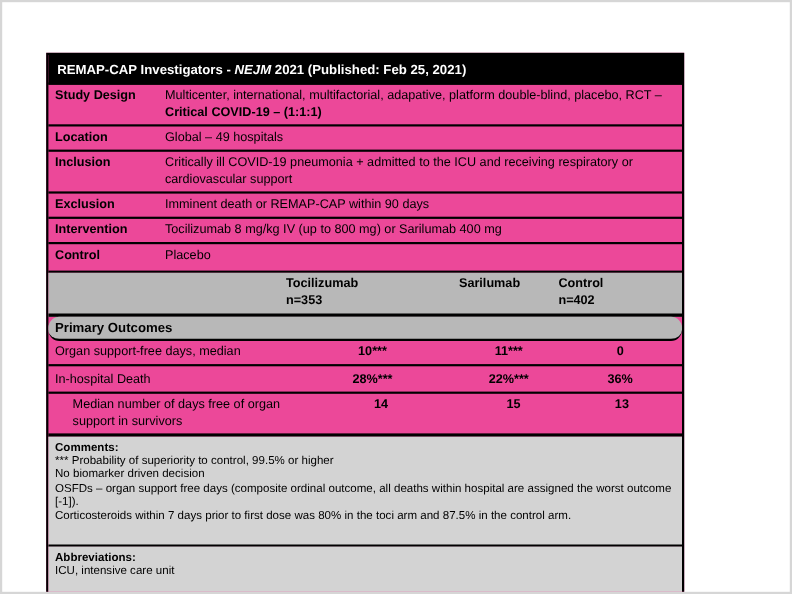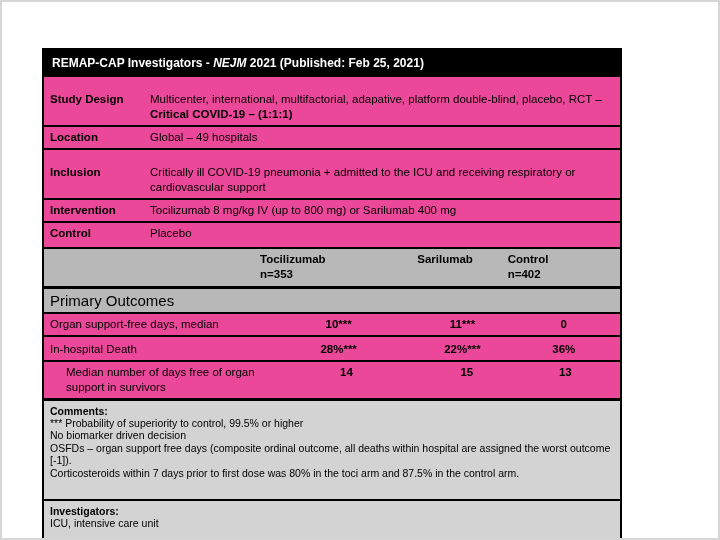--- a/index.html
+++ b/index.html
@@ -47,21 +47,21 @@
   .row .lbl {
     flex: 0 0 101px;
     font-weight: bold;
     padding: 3px 4px 3px 6px;
   }
   .row .val {
     flex: 1 1 auto;
     padding: 3px 8px 3px 5px;
   }
   .b { font-weight: bold; }
-  .r-h38 { min-height: 38px; margin-top: 12px; }
+  .r-h38 { min-height: 38px; }
   .r-h22 { min-height: 22px; }
   .r-h26 { min-height: 26px; }
 
   
   .cols-header {
     display: flex;
     background: var(--shade-header, #b8b8b8);
     border-bottom: 3px solid var(--border, #000);
     min-height: 35px;
     font-size: 11.5px;
@@ -70,37 +70,38 @@
     padding: 3px 0 3px 0;
   }
   .c0 { flex: 0 0 37.5%; }
   .c1 { flex: 0 0 27.3%; }
   .c2 { flex: 0 0 15.7%; }
   .c3 { flex: 0 0 19.5%; }
 
   
   .section-title {
     background: var(--shade-header, #b8b8b8);
-    font-size: 15px;
-    font-weight: normal;
+    font-size: 12px;
+    font-weight: bold;
     padding: 3px 8px 3px 6px;
     min-height: 20px;
     border-bottom: 2px solid var(--border, #000);
+    border-radius: 10px;
   }
 
   
   .orow {
     display: flex;
     font-size: 11.5px;
     line-height: 1.3;
     border-bottom: 2px solid var(--border, #000);
   }
   .orow .olbl { padding: 3px 6px 3px 6px; }
   .orow .oval { padding: 3px 2px; text-align: center; font-weight: bold; }
-  .o-h22 { min-height: 22px; }
+  .o-h22 { min-height: 22px; justify-content: flex-end; }
   .o-h25 { min-height: 25px; align-items: flex-end; }
   .o-h38 { min-height: 36px; border-bottom-width: 3px; padding-left: 16px; }
 
   
   .notes {
     background: var(--shade-notes, #d3d3d3);
     font-size: 10.5px;
     line-height: 1.18;
     padding: 4px 8px 20px 6px;
   }
@@ -128,20 +129,24 @@
     <div class="row r-h22">
       <div class="lbl">Location</div>
       <div class="val">Global – 49 hospitals</div>
     </div>
 
     <div class="row r-h38">
       <div class="lbl">Inclusion</div>
       <div class="val">Critically ill COVID-19 pneumonia + admitted to the ICU and receiving respiratory or cardiovascular support</div>
     </div>
 
+    <div class="row r-h22">
+      <div class="lbl">Exclusion</div>
+      <div class="val">Imminent death or REMAP-CAP within 90 days</div>
+    </div>
 
     <div class="row r-h22">
       <div class="lbl">Intervention</div>
       <div class="val">Tocilizumab 8 mg/kg IV (up to 800 mg) or Sarilumab 400 mg</div>
     </div>
 
     <div class="row r-h26">
       <div class="lbl">Control</div>
       <div class="val">Placebo</div>
     </div>
@@ -186,18 +191,18 @@
 
     <div class="notes notes-comments">
       <div class="b note-line">Comments:</div>
       <div class="note-line">*** Probability of superiority to control, 99.5% or higher</div>
       <div class="note-line">No biomarker driven decision</div>
       <div class="note-line">OSFDs – organ support free days (composite ordinal outcome, all deaths within hospital are assigned the worst outcome [-1]).</div>
       <div class="note-line">Corticosteroids within 7 days prior to first dose was 80% in the toci arm and 87.5% in the control arm.</div>
     </div>
 
     <div class="notes notes-abbrev">
-      <div class="b note-line">Investigators:</div>
+      <div class="b note-line">Abbreviations:</div>
       <div class="note-line">ICU, intensive care unit</div>
     </div>
 
   </div>
 </div>
 
 </body></html>

